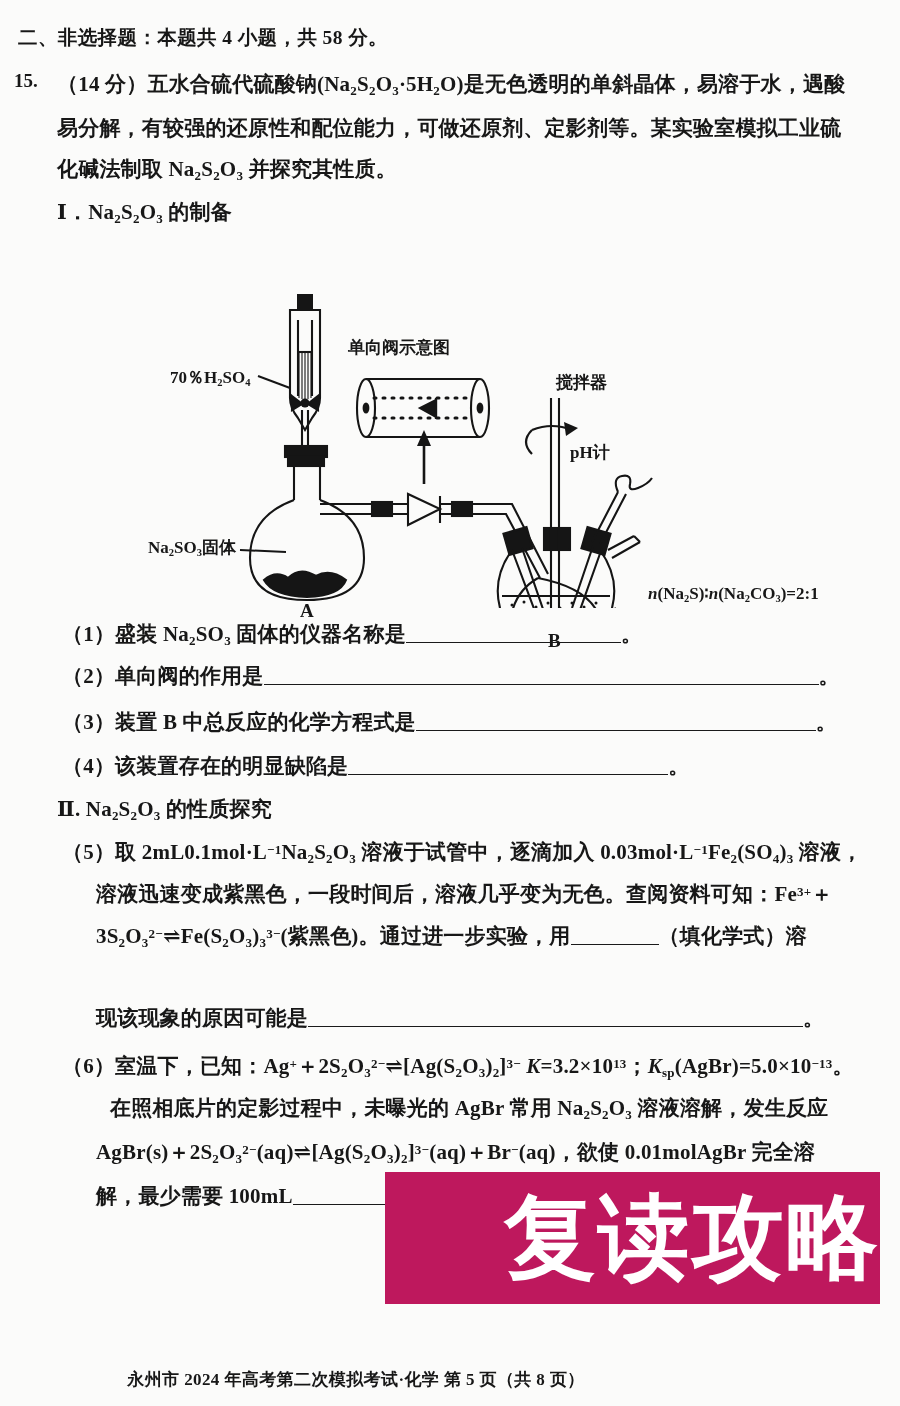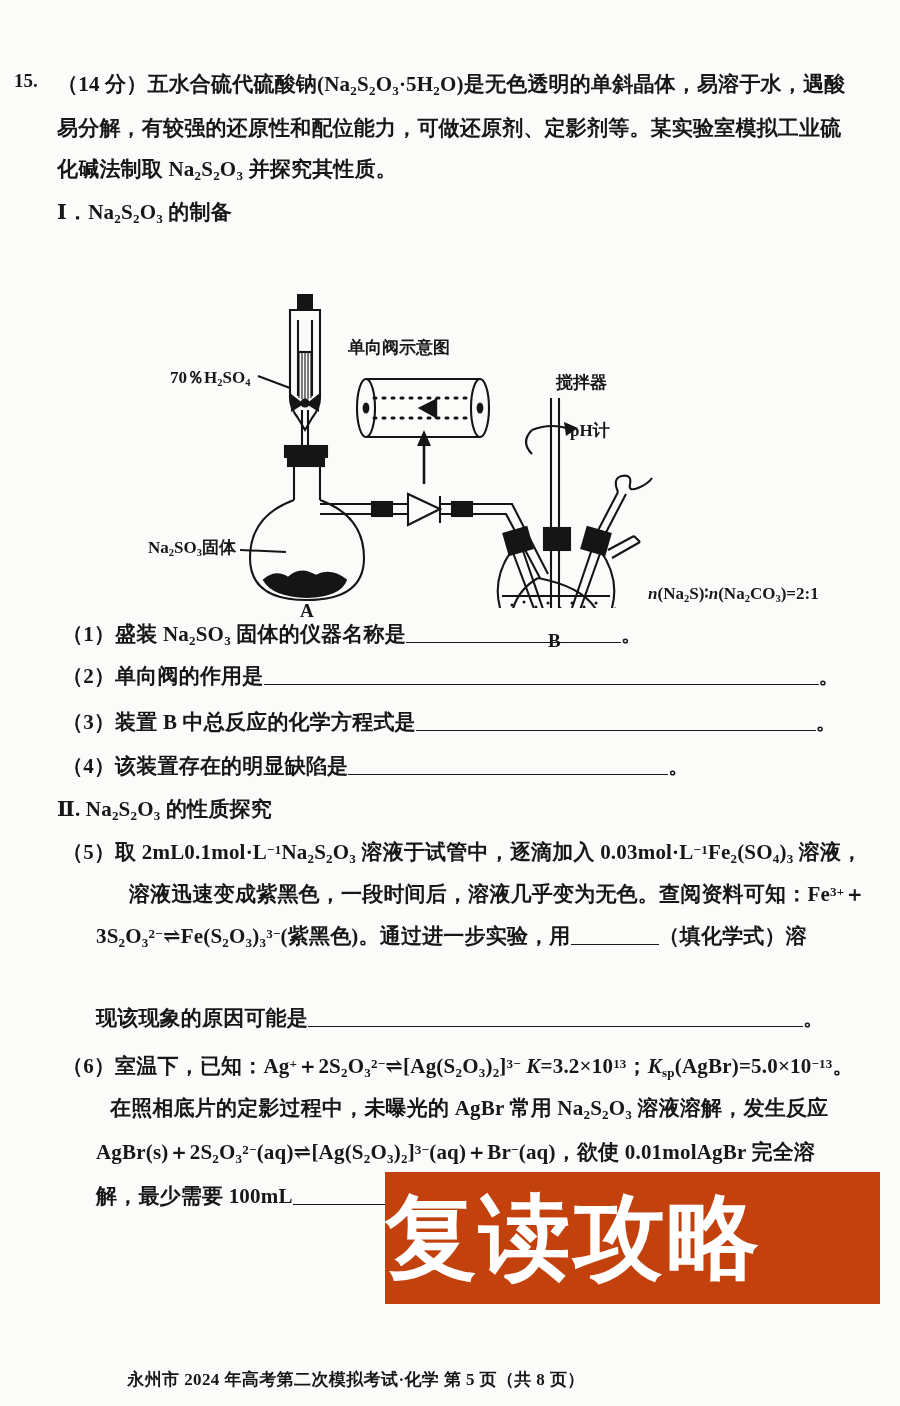--- a/index.html
+++ b/index.html
@@ -45,35 +45,35 @@
 
   
   #q1{left:62px;top:620px;}
   #q2{left:62px;top:662px;}
   #q3{left:62px;top:708px;}
   #q4{left:62px;top:752px;}
 
   #part2-title{left:57px;top:795px;}
 
   #q5a{left:62px;top:838px;}
-  #q5b{left:96px;top:880px;margin-left:33px;}
+  #q5b{left:96px;top:880px;}
   #q5c{left:96px;top:922px;}
   #q5d{left:96px;top:962px;}
   #q5e{left:96px;top:1004px;}
 
   #q6a{left:62px;top:1052px;}
   #q6b{left:110px;top:1094px;}
   #q6c{left:96px;top:1138px;}
   #q6d{left:96px;top:1182px;}
 
   
   #watermark{
     position:absolute;left:385px;top:1172px;width:495px;height:132px;
-    background:#c2410c;
-    display:flex;align-items:center;justify-content:flex-start;
+    background:#be185d;
+    display:flex;align-items:center;justify-content:flex-end;
   }
   #watermark-text{
     font-family:"DejaVu Sans","Liberation Sans",sans-serif;
     color:#ffffff;font-weight:bold;font-size:92px;letter-spacing:2px;
     line-height:1;
   }
 
   
   #footer{
     position:absolute;left:0;top:1368px;width:712px;text-align:center;
@@ -82,20 +82,21 @@
 
   
   #figure .lbl{position:absolute;font-size:17px;font-weight:bold;white-space:nowrap;}
   #figure svg{position:absolute;left:0;top:0;}
 </style>
 </head>
 <body>
 
 <div class="page">
 
+  <div class="ln body-line" id="sec-head">二、非选择题：本题共 4 小题，共 58 分。</div>
 
   <div class="ln qnum" id="q15-num">15.</div>
 
   <div class="ln body-line" id="q15-l1">
     （14 分）五水合硫代硫酸钠(Na<sub>2</sub>S<sub>2</sub>O<sub>3</sub>·5H<sub>2</sub>O)是无色透明的单斜晶体，易溶于水，遇酸
   </div>
   <div class="ln body-line" id="q15-l2">易分解，有较强的还原性和配位能力，可做还原剂、定影剂等。某实验室模拟工业硫</div>
   <div class="ln body-line" id="q15-l3">
     化碱法制取 Na<sub>2</sub>S<sub>2</sub>O<sub>3</sub> 并探究其性质。
   </div>
@@ -211,21 +212,21 @@
         <path d="M468 272 L494 258 M472 280 L500 264"></path>
         <path d="M494 258 L500 264"></path>
       </g>
     </svg>
 
     <div class="lbl" style="left:30px;top:88px;">
       70％H<sub>2</sub>SO<sub>4</sub>
     </div>
     <div class="lbl" style="left:208px;top:58px;">单向阀示意图</div>
     <div class="lbl" style="left:416px;top:93px;">搅拌器</div>
-    <div class="lbl" style="left:430px;top:141px;text-align:right;">pH计</div>
+    <div class="lbl" style="left:430px;top:163px;text-align:right;">pH计</div>
     <div class="lbl" style="left:8px;top:258px;">
       Na<sub>2</sub>SO<sub>3</sub>固体
     </div>
     <div class="lbl" style="left:160px;top:322px;font-size:19px;">A</div>
     <div class="lbl" style="left:408px;top:352px;font-size:19px;">B</div>
     <div class="lbl" style="left:508px;top:305px;">
       <span class="it">n</span>(Na<sub>2</sub>S)∶<span class="it">n</span>(Na<sub>2</sub>CO<sub>3</sub>)=2:1
     </div>
 
     <svg width="740" height="330" viewBox="0 0 740 330" style="pointer-events:none">

